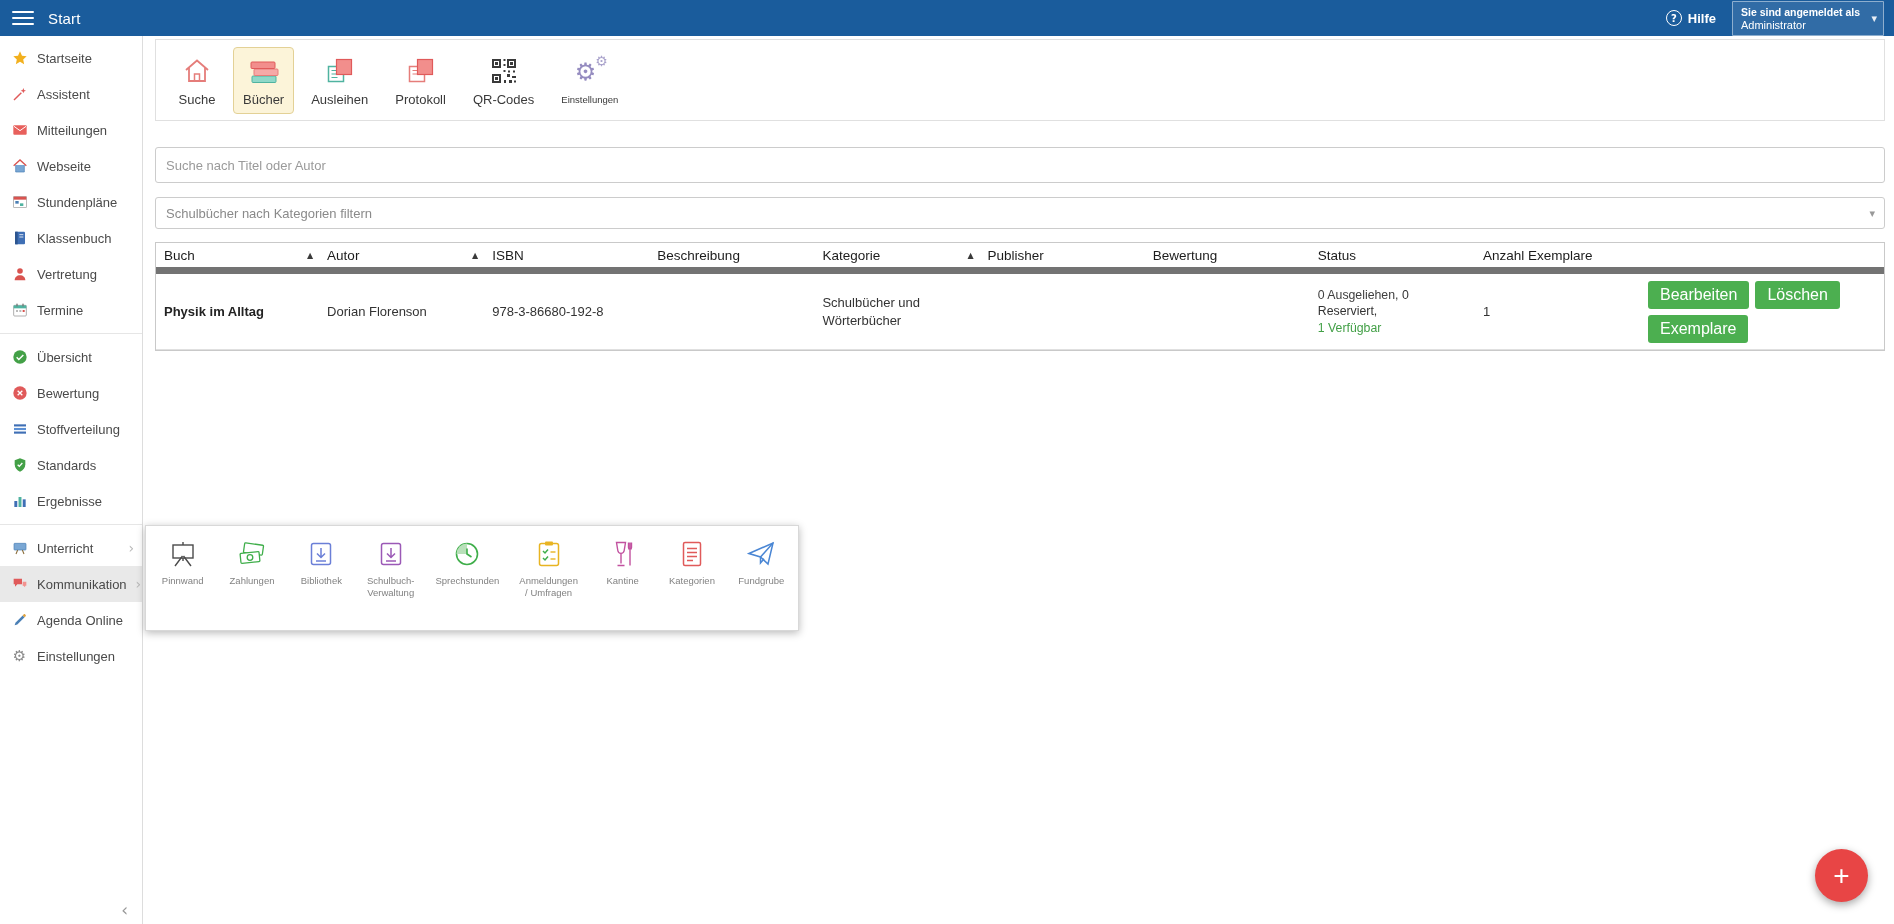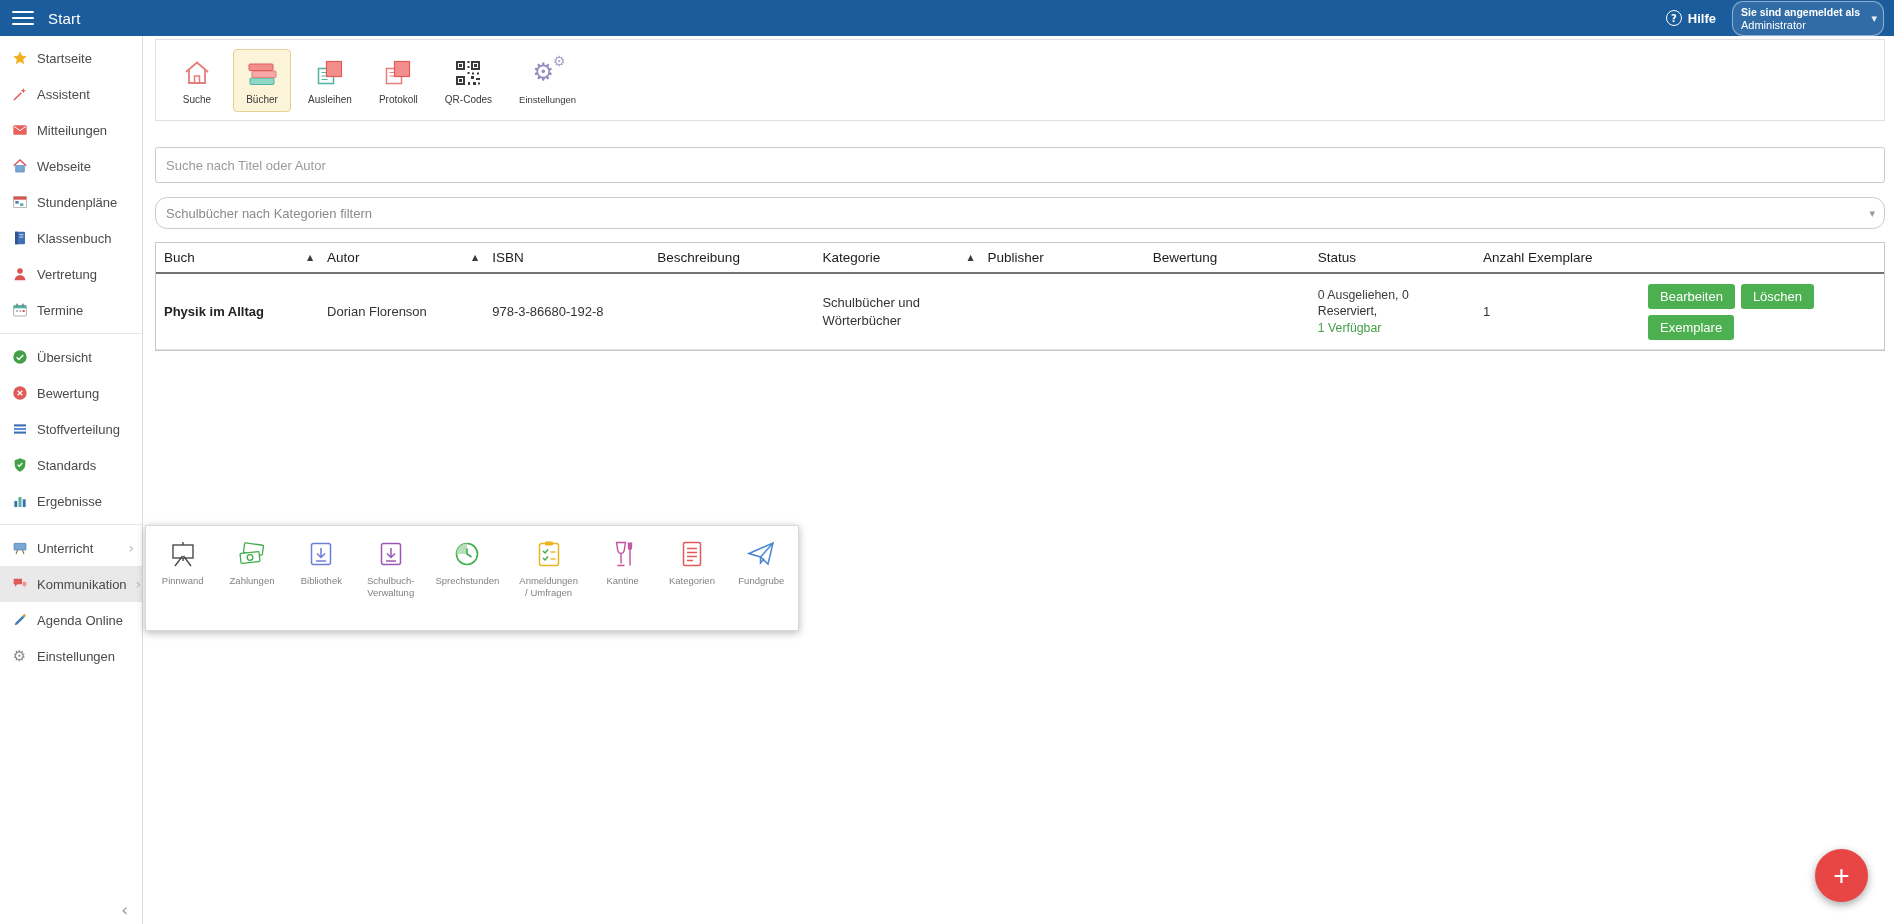--- a/index.html
+++ b/index.html
@@ -22,21 +22,21 @@
   .topbar-right { margin-left:auto; display:flex; align-items:center; gap:16px; }
   .help { display:flex; align-items:center; gap:6px; cursor:pointer; }
   .help-q {
     width:16px; height:16px; border:1.6px solid #fff; border-radius:50%;
     font-size:10px; font-weight:bold; display:flex; align-items:center; justify-content:center;
   }
   .help-label { font-size:13px; font-weight:bold; }
   .userbox {
     position:relative; width:152px; padding:4px 22px 4px 8px;
     background:rgba(255,255,255,.10); border:1px solid rgba(255,255,255,.45);
-    border-radius:11px; cursor:pointer;
+    border-radius:1px; cursor:pointer;
   }
   .ub-l1 { font-size:10.5px; font-weight:bold; white-space:nowrap; }
   .ub-l2 { font-size:11px; margin-top:1px; }
   .ub-caret { position:absolute; right:6px; top:50%; transform:translateY(-50%); font-size:11px; color:#e8eef5; }
 
   
   .sidebar {
     position:absolute; top:36px; left:0; bottom:0; width:143px;
     background:#fff; border-right:1px solid #ddd; padding-top:4px; z-index:20;
   }
@@ -60,61 +60,61 @@
   .module-bar {
     height:82px; border:1px solid #e0e0e0; background:#fff;
     display:flex; align-items:center; padding:0 12px; gap:7px;
   }
   .mtab {
     min-width:58px; display:flex; flex-direction:column; align-items:center; gap:3px;
     padding:5px 9px 6px; border:1px solid transparent; border-radius:4px; cursor:pointer;
   }
   .mtab.active { background:#fcf4d9; border-color:#e3d196; }
   .mt-icon { height:36px; display:flex; align-items:center; justify-content:center; }
-  .mt-label { font-size:10px; color:#3a3a3a; }
+  .mt-label { font-size:13px; color:#3a3a3a; }
   .mt-label.sm { font-size:9.5px; }
   .gear-wrap { position:relative; width:32px; height:34px; }
   .gear-big { position:absolute; left:1px; top:4px; font-size:24px; color:#958cc0; line-height:1; }
   .gear-small { position:absolute; right:-2px; top:-2px; font-size:14px; color:#aaa3cc; line-height:1; }
 
   .search-input {
     width:100%; height:31px; margin-top:26px; border:1px solid #ccc; border-radius:3px;
     padding:17px 10px; font-size:13px; color:#333; outline:none;
     font-family:"Liberation Sans",sans-serif;
   }
   .search-input::placeholder { color:#9a9a9a; }
 
   .filter-box {
-    height:32px; margin-top:14px; border:1px solid #ccc; border-radius:12px;
+    height:32px; margin-top:14px; border:1px solid #ccc; border-radius:3px;
     display:flex; align-items:center; padding:0 10px; font-size:13px; color:#8a8a8a;
     cursor:pointer; position:relative;
   }
   .filter-caret { position:absolute; right:9px; color:#999; font-size:11px; }
 
   .table { margin-top:13px; border:1px solid #c9c9c9; background:#fff; }
   .tgrid { display:grid; grid-template-columns:repeat(9,1fr) 242px; }
-  .thead { border-bottom:2px solid #737373; height:31px; align-items:center;text-align:right; }
+  .thead { border-bottom:7px solid #737373; height:31px; align-items:center;text-align:right; }
   .th {
     font-size:13.5px; color:#1c1c1c; padding:0 6px; display:flex; align-items:center;
     justify-content:space-between; cursor:pointer; overflow:hidden; white-space:nowrap;
   }
   .th:first-child { padding-left:8px; }
   .sort { font-size:8px; color:#3a3a3a; margin-right:2px; }
   .trow { min-height:76px; align-items:center; border-bottom:1px solid #e0e0e0; }
   .td { font-size:13px; color:#333; padding:6px; line-height:1.35; }
   .td:first-child { padding-left:8px; }
   .td-title { font-weight:bold; color:#222; }
   .td-status { font-size:12.3px; }
   .st-red { color:#404040; }
   .st-dark { color:#333; }
   .st-green { color:#43a047; }
   .td-actions { display:flex; flex-wrap:wrap; gap:6px; padding-right:8px; align-content:center; }
   .btn {
     background:#4caf50; color:#fff; border:none; border-radius:3px;
-    font-size:13px; padding:5px 12px; cursor:pointer; font-family:"Liberation Sans",sans-serif;
+    font-size:16px; padding:5px 12px; cursor:pointer; font-family:"Liberation Sans",sans-serif;
   }
 
   
   .popup {
     position:absolute; left:145px; top:525px; width:654px; min-height:106px;
     background:#fff; border:1px solid #d8d8d8; box-shadow:0 2px 8px rgba(0,0,0,.28);
     display:flex; padding:12px 12px 8px; z-index:40;gap:20px;
   }
   .pop-item { width:70px; display:flex; flex-direction:column; align-items:center; gap:5px; cursor:pointer; }
   .pop-icon { height:32px; display:flex; align-items:center; justify-content:center; }

